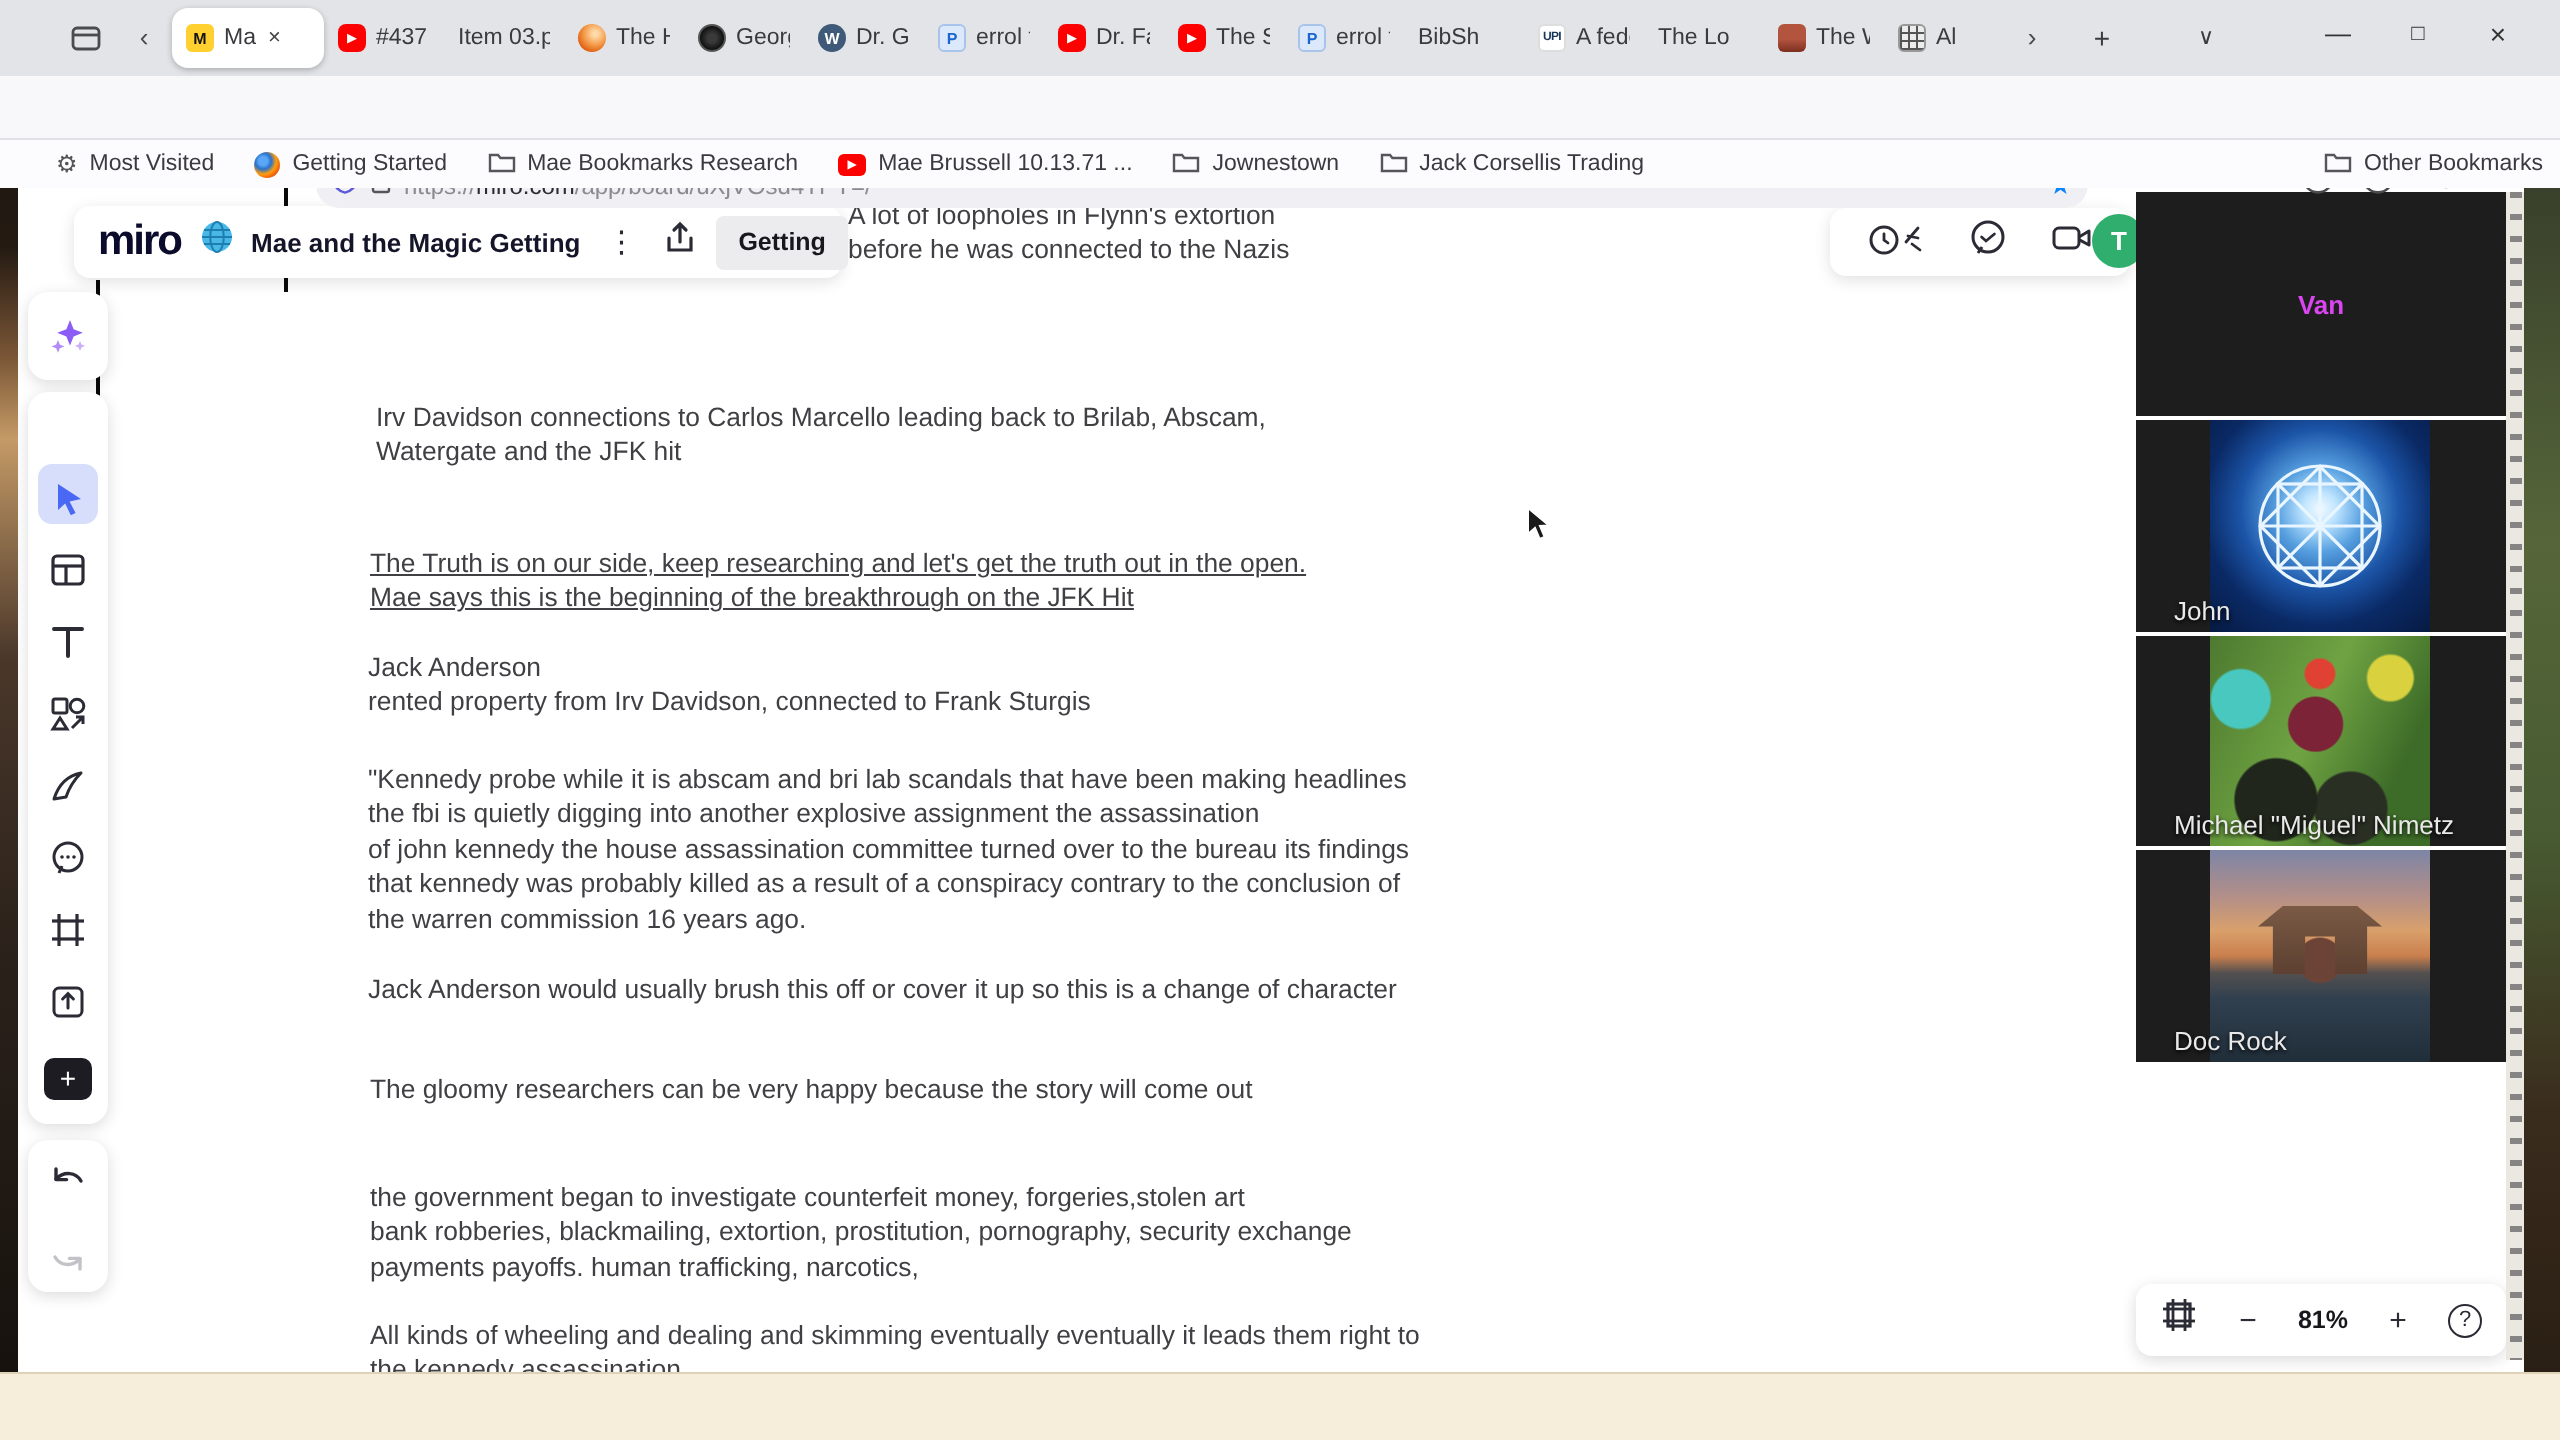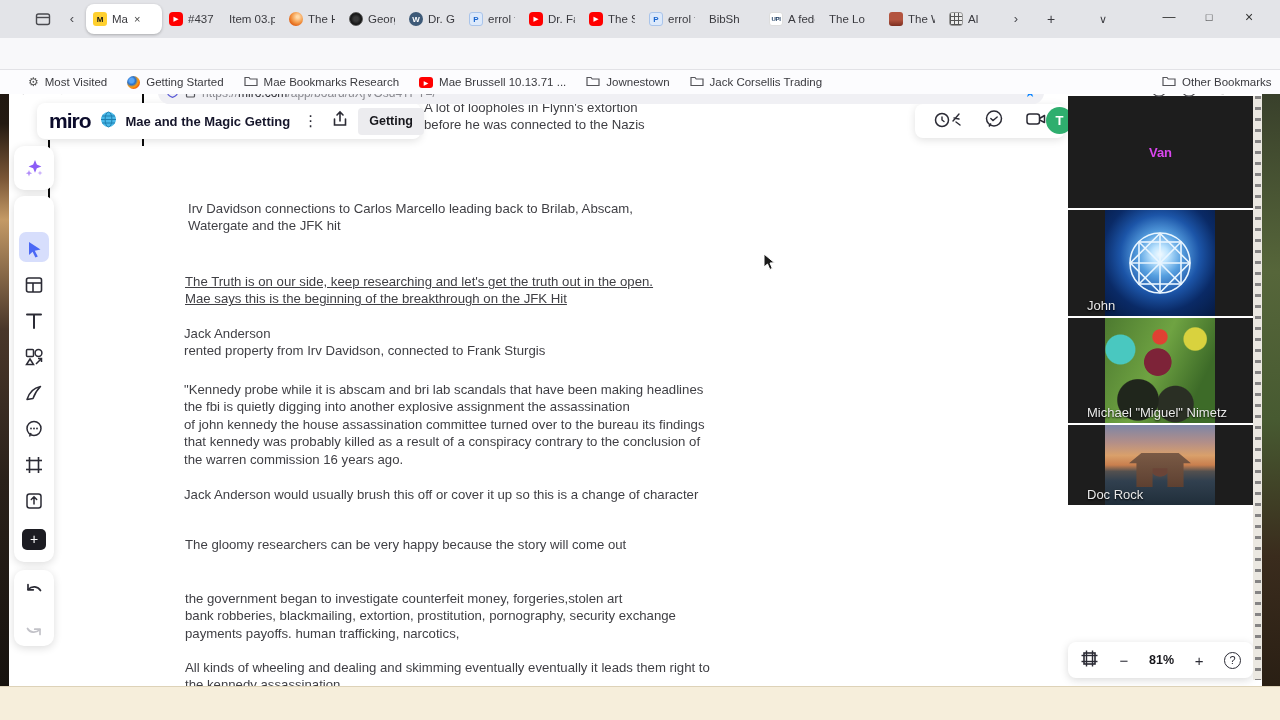--- a/index.html
+++ b/index.html
@@ -458,21 +458,21 @@
             <line x1="61" y1="19" x2="19" y2="61"></line>
           </g>
         </svg>
       </div>
       <span class="frame-label">John</span>
     </div>
     <div class="frame" style="height: 105px;">
       <div class="thumb thumb-michael"></div>
       <span class="frame-label">Michael "Miguel" Nimetz</span>
     </div>
-    <div class="frame" style="height: 80px;">
+    <div class="frame" style="height: 106px;">
       <div class="thumb thumb-doc"></div>
       <span class="frame-label">Doc Rock</span>
     </div>
   </div>
 
 <div id="zoombar" class="abs">
   <span><svg width="19" height="19" viewBox="0 0 19 19">
         <rect x="4" y="4" width="11" height="11" fill="none" stroke="#2b2b35" stroke-width="1.6"></rect>
         <line x1="6.5" y1="1.5" x2="6.5" y2="17.5" stroke="#2b2b35" stroke-width="1.4"></line>
         <line x1="12.5" y1="1.5" x2="12.5" y2="17.5" stroke="#2b2b35" stroke-width="1.4"></line>

